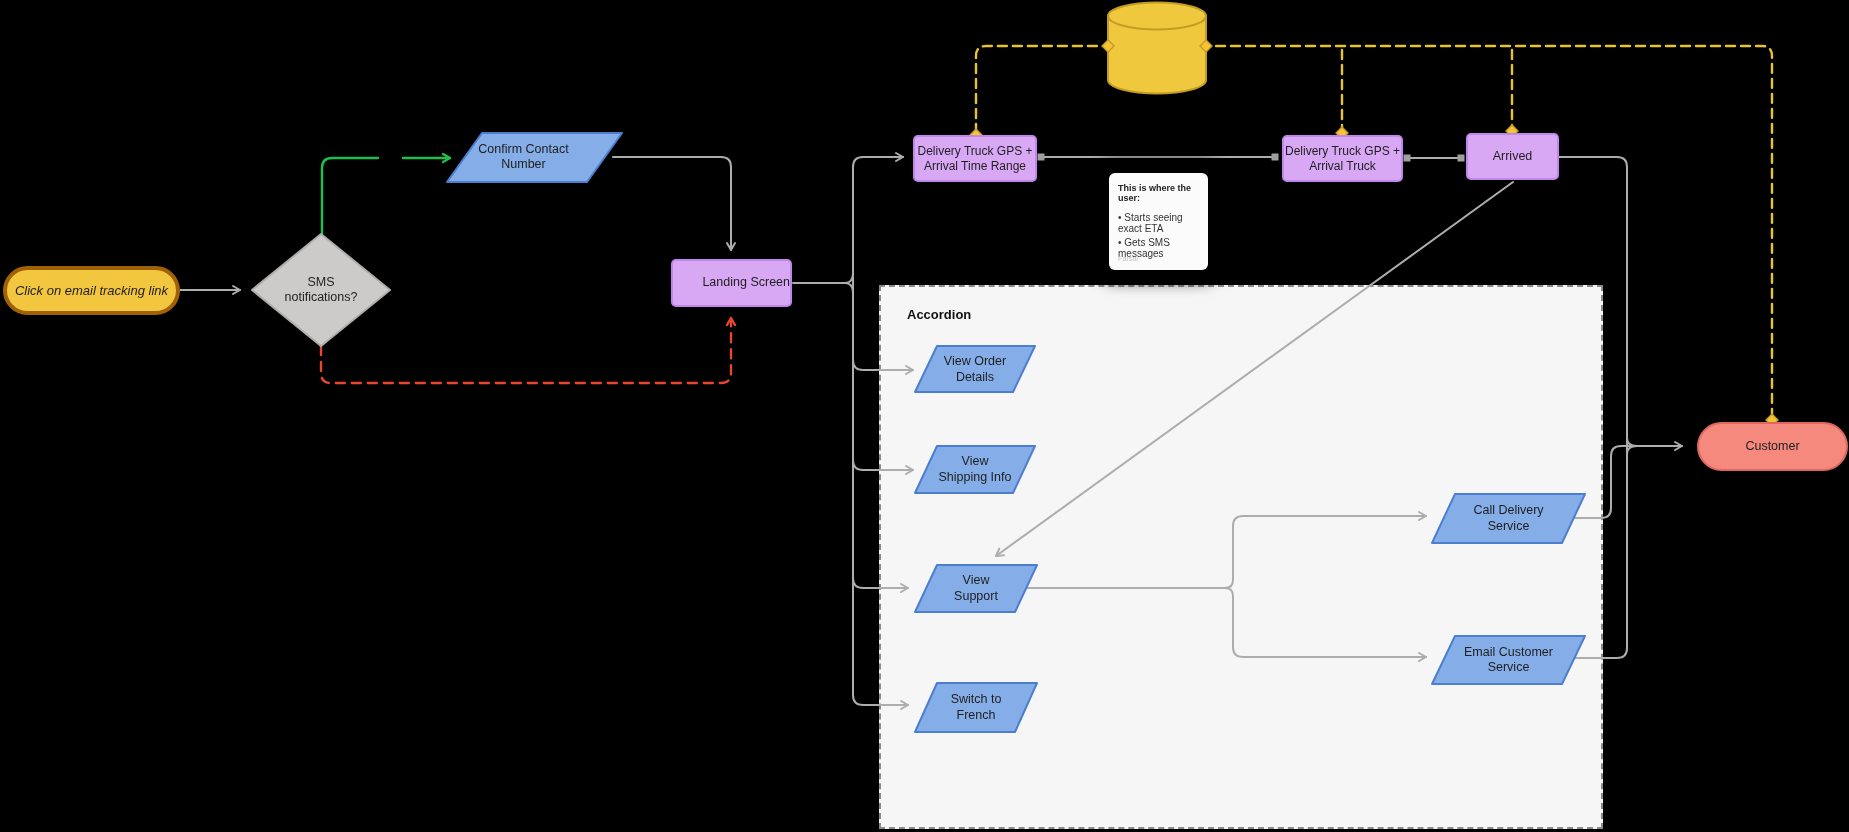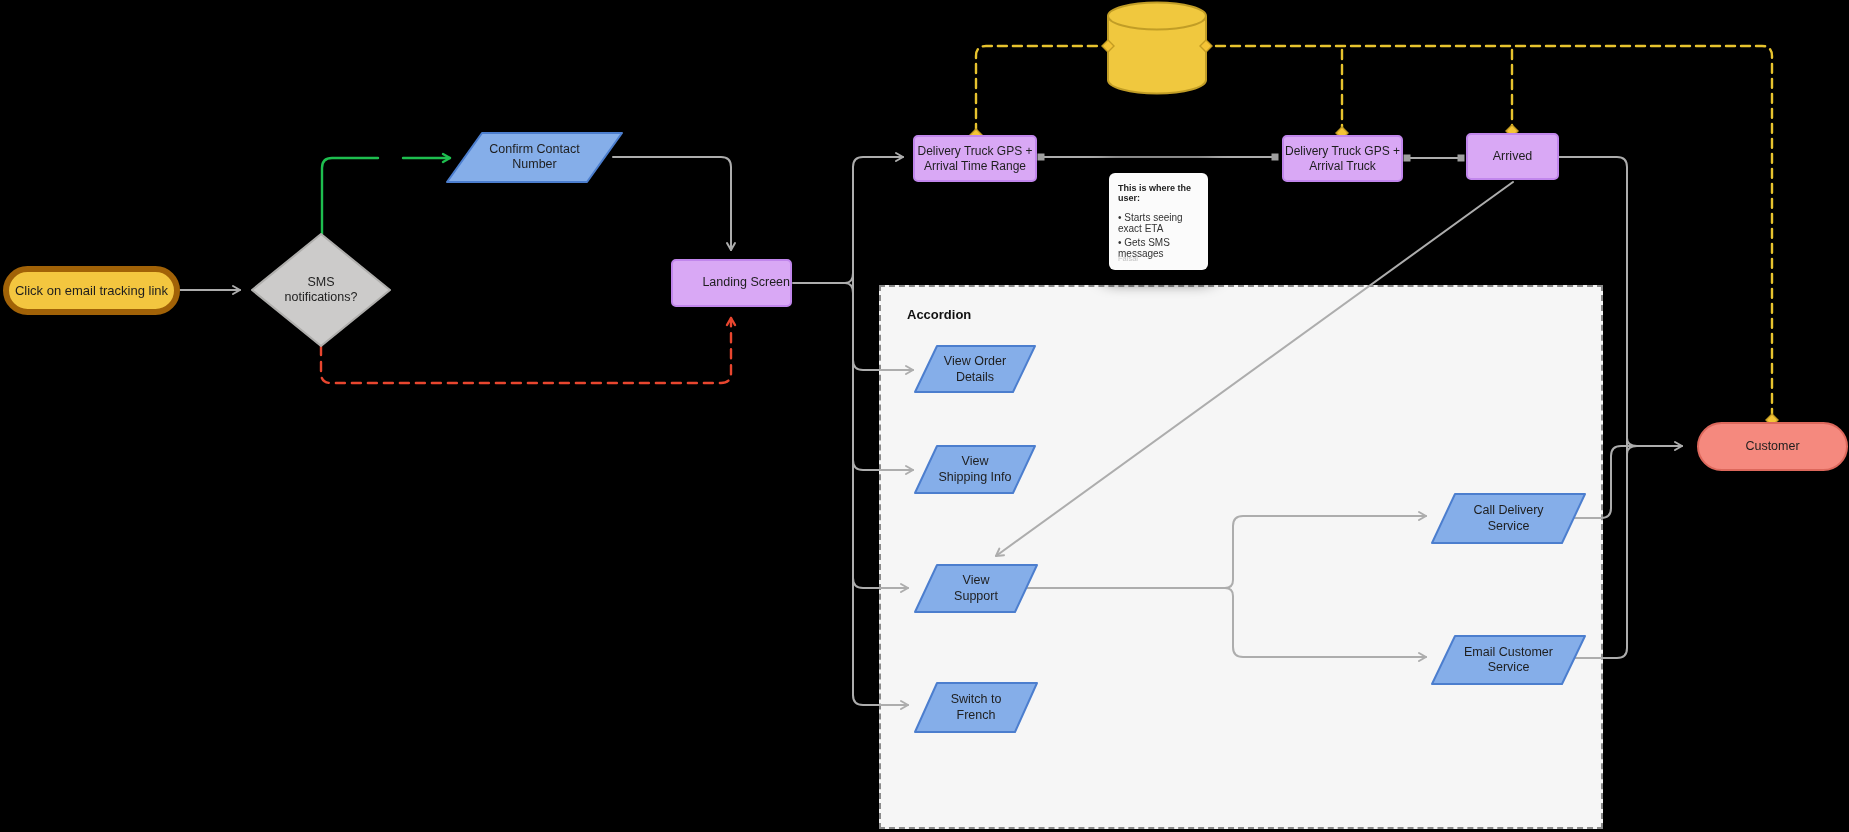--- a/index.html
+++ b/index.html
@@ -4,21 +4,21 @@
 <style>
   html,body{margin:0;padding:0;background:#000;}
   #stage{position:relative;width:1849px;height:832px;background:#000;overflow:hidden;
          font-family:"Liberation Sans",sans-serif;color:#1e1e1e;}
   #wires{position:absolute;left:0;top:0;z-index:2;}
   .node{position:absolute;display:flex;align-items:center;justify-content:center;
         text-align:center;font-size:12.5px;font-weight:500;line-height:1.22;color:#1e1e1e;z-index:3;box-sizing:border-box;}
   .pill{border-radius:25px;}
   .rect{border-radius:5px;}
   .purple{background:#d9a8f5;border:2px solid #c186ec;}
-  .yellow{background:#f3c63f;border:6px solid #a16207;}
+  .yellow{background:#f3c63f;border:4px solid #a16207;font-style:italic;}
   .salmon{background:#f5897e;border:2px solid #dd685c;}
   .labelOverlay{position:absolute;display:flex;align-items:center;justify-content:center;
         text-align:center;font-size:12.5px;font-weight:500;line-height:1.22;color:#1e1e1e;z-index:3;pointer-events:none;}
   .labelOverlay>span{display:inline-block;}
   #accordion{position:absolute;left:879px;top:285px;width:724px;height:544px;z-index:1;
         background:#f6f6f6;border:2px dashed #8a8a8a;box-sizing:border-box;}
   #accordion-label{position:absolute;left:26px;top:20px;font-size:13px;font-weight:700;color:#111;}
   #note{position:absolute;left:1109px;top:173px;width:99px;height:97px;z-index:4;background:#fbfbfb;
         border-radius:6px;box-shadow:0 0 16px 10px rgba(0,0,0,0.92);box-sizing:border-box;padding:10px 8px 6px 9px;}
   #note .head{font-size:9px;font-weight:700;color:#222;margin-bottom:9px;}
@@ -132,21 +132,21 @@
     <span>Arrived</span>
   </div>
 
   <div class="node pill salmon" style="left:1697px;top:422px;width:151px;height:49px;">
     <span>Customer</span>
   </div>
 
   <div class="labelOverlay" style="left:261px;top:260px;width:120px;height:60px;">
     <span style="width:100px;">SMS notifications?</span>
   </div>
-  <div class="labelOverlay" style="left:462px;top:134px;width:145px;height:46px;">
+  <div class="labelOverlay" style="left:451px;top:134px;width:145px;height:46px;">
     <span style="width:115px;">Confirm Contact Number</span>
   </div>
   <div class="labelOverlay" style="left:915px;top:347px;width:120px;height:45px;">
     <span style="width:90px;">View Order Details</span>
   </div>
   <div class="labelOverlay" style="left:915px;top:447px;width:120px;height:45px;">
     <span style="width:75px;">View Shipping Info</span>
   </div>
   <div class="labelOverlay" style="left:916px;top:566px;width:120px;height:45px;">
     <span style="width:60px;">View Support</span>

